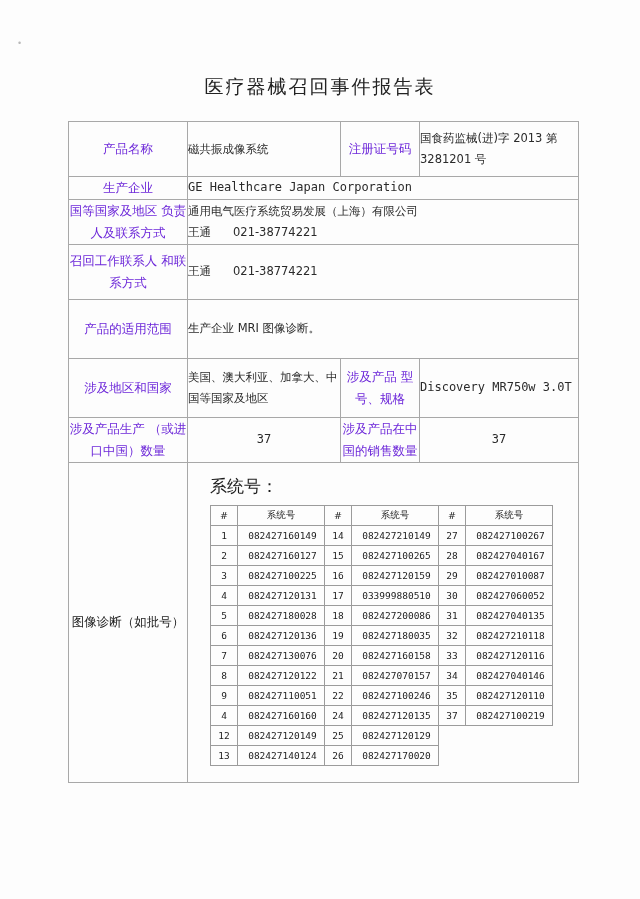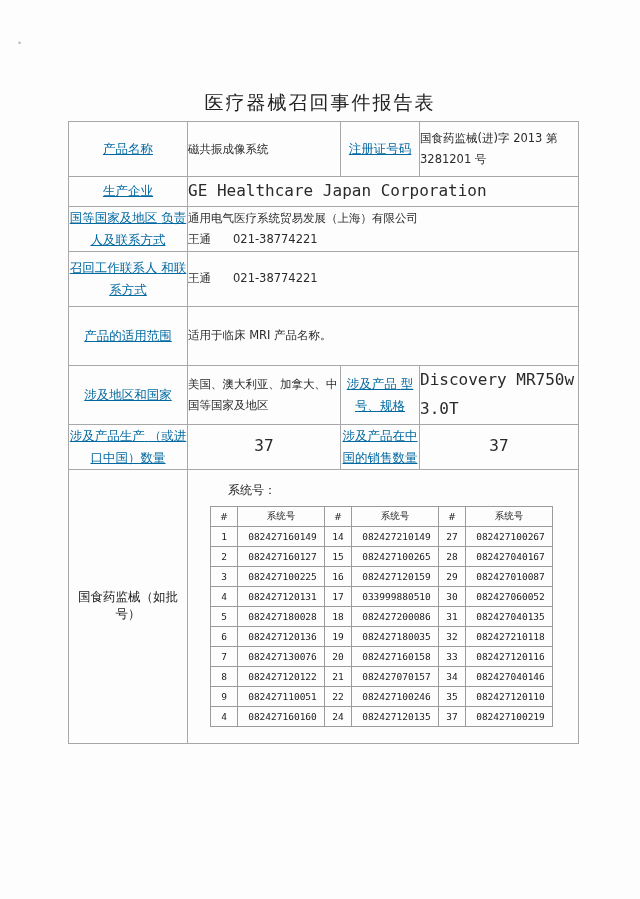--- a/index.html
+++ b/index.html
@@ -28,21 +28,21 @@
     top: 40px;
     width: 6px;
     height: 6px;
     color: #b9b9b9;
     font-size: 9px;
     line-height: 6px;
   }
   .doc-title {
     position: absolute;
     left: 0;
-    top: 90px;
+    top: 74px;
     width: 640px;
     text-align: center;
     font-size: 19px;
     letter-spacing: 2px;
     color: #222;
     font-family: "DejaVu Sans", sans-serif;
   }
   table.main {
     position: absolute;
     left: 68px;
@@ -52,57 +52,55 @@
     table-layout: fixed;
   }
   table.main > tbody > tr > td {
     border: 1px solid #a8a8a8;
     vertical-align: middle;
     padding: 0;
   }
   .lbl {
     text-align: center;
     font-size: 12.5px;
-    color: #0369a1;
+    color: #6d28d9;
     padding: 9px 6px;
     line-height: 1.75;
     font-family: "DejaVu Sans", sans-serif;
-    text-decoration: underline;
   }
   .val {
     font-size: 11.5px;
     color: #2a2a2a;
     padding: 9px 10px;
     line-height: 1.8;
     font-family: "DejaVu Sans", sans-serif;
   }
   .val.mono {
     font-family: "DejaVu Sans Mono", monospace;
-    font-size: 16px;
+    font-size: 12px;
     margin-left: 40px;
   }
   .val .line { display: block; }
   .val .gap { display: inline-block; width: 22px; }
   .cell-tall { height: 54px; }
 
   
   .ident-label-cell {
     text-align: center;
     font-size: 12.5px;
     vertical-align: middle;
     font-family: "DejaVu Sans", sans-serif;
   }
   .sys-wrap {
     padding: 12px 10px 16px 22px;
   }
   .sys-heading {
-    font-size: 12px;
+    font-size: 17px;
     margin-bottom: 7px;
     font-family: "DejaVu Sans", sans-serif;
-    margin-left: 18px;
   }
   table.sys {
     border-collapse: collapse;
     table-layout: fixed;
     width: 300px;
   }
   table.sys th, table.sys td {
     border: 1px solid #9b9b9b;
     font-size: 9.5px;
     font-family: "DejaVu Sans Mono", monospace;
@@ -173,21 +171,21 @@
           <span class="line">召回工作联系人</span>
           <span class="line">和联系方式</span>
         </td>
         <td class="val" colspan="3">
           <span>王通</span><span class="gap"></span><span>021-38774221</span>
         </td>
       </tr>
 
       <tr>
         <td class="lbl" style="height:58px;">产品的适用范围</td>
-        <td class="val" colspan="3">适用于临床 MRI 产品名称。</td>
+        <td class="val" colspan="3">生产企业 MRI 图像诊断。</td>
       </tr>
 
       <tr>
         <td class="lbl" style="height:58px;">涉及地区和国家</td>
         <td class="val">
           <span class="line">美国、澳大利亚、加拿大、中</span>
           <span class="line">国等国家及地区</span>
         </td>
         <td class="lbl">
           <span class="line">涉及产品</span>
@@ -203,21 +201,21 @@
         </td>
         <td class="val center mono">37</td>
         <td class="lbl">
           <span class="line">涉及产品在中</span>
           <span class="line">国的销售数量</span>
         </td>
         <td class="val center mono">37</td>
       </tr>
 
       <tr>
-        <td class="ident-label-cell">国食药监械（如批号）</td>
+        <td class="ident-label-cell">图像诊断（如批号）</td>
         <td colspan="3">
           <div class="sys-wrap">
             <div class="sys-heading">系统号：</div>
             <table class="sys">
               <thead>
                 <tr>
                   <th class="hnum">#</th>
                   <th class="hsn">系统号</th>
                   <th class="hnum">#</th>
                   <th class="hsn">系统号</th>
@@ -299,20 +297,36 @@
                     <td class="sn">082427120110</td>
                   </tr>
                   <tr>
                     <td class="num">4</td>
                     <td class="sn">082427160160</td>
                     <td class="num">24</td>
                     <td class="sn">082427120135</td>
                     <td class="num">37</td>
                     <td class="sn">082427100219</td>
                   </tr>
+                  <tr>
+                    <td class="num">12</td>
+                    <td class="sn">082427120149</td>
+                    <td class="num">25</td>
+                    <td class="sn">082427120129</td>
+                    <td class="empty"></td>
+                    <td class="empty"></td>
+                  </tr>
+                  <tr>
+                    <td class="num">13</td>
+                    <td class="sn">082427140124</td>
+                    <td class="num">26</td>
+                    <td class="sn">082427170020</td>
+                    <td class="empty"></td>
+                    <td class="empty"></td>
+                  </tr>
                 </tbody>
             </table>
           </div>
         </td>
       </tr>
     </tbody>
   </table>
 </div>
 
 </body></html>

